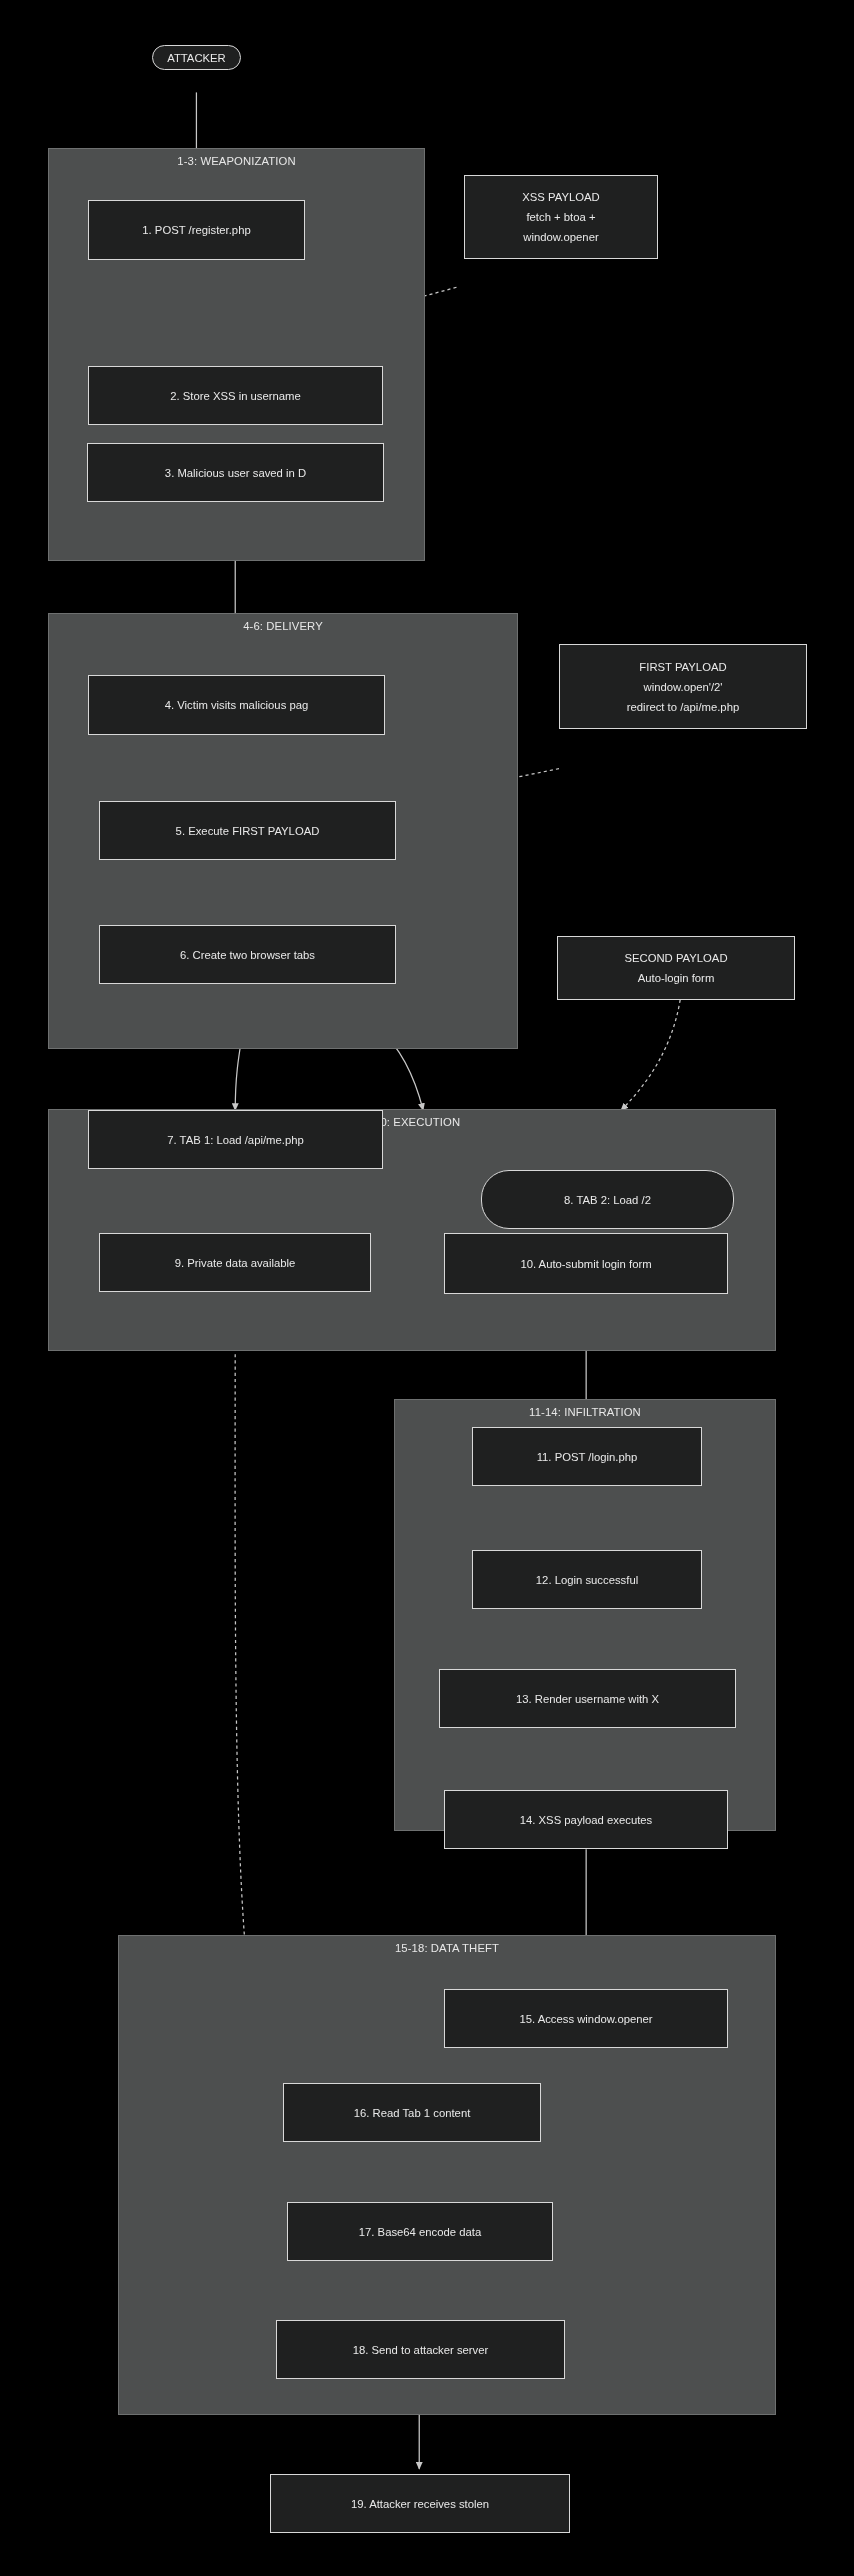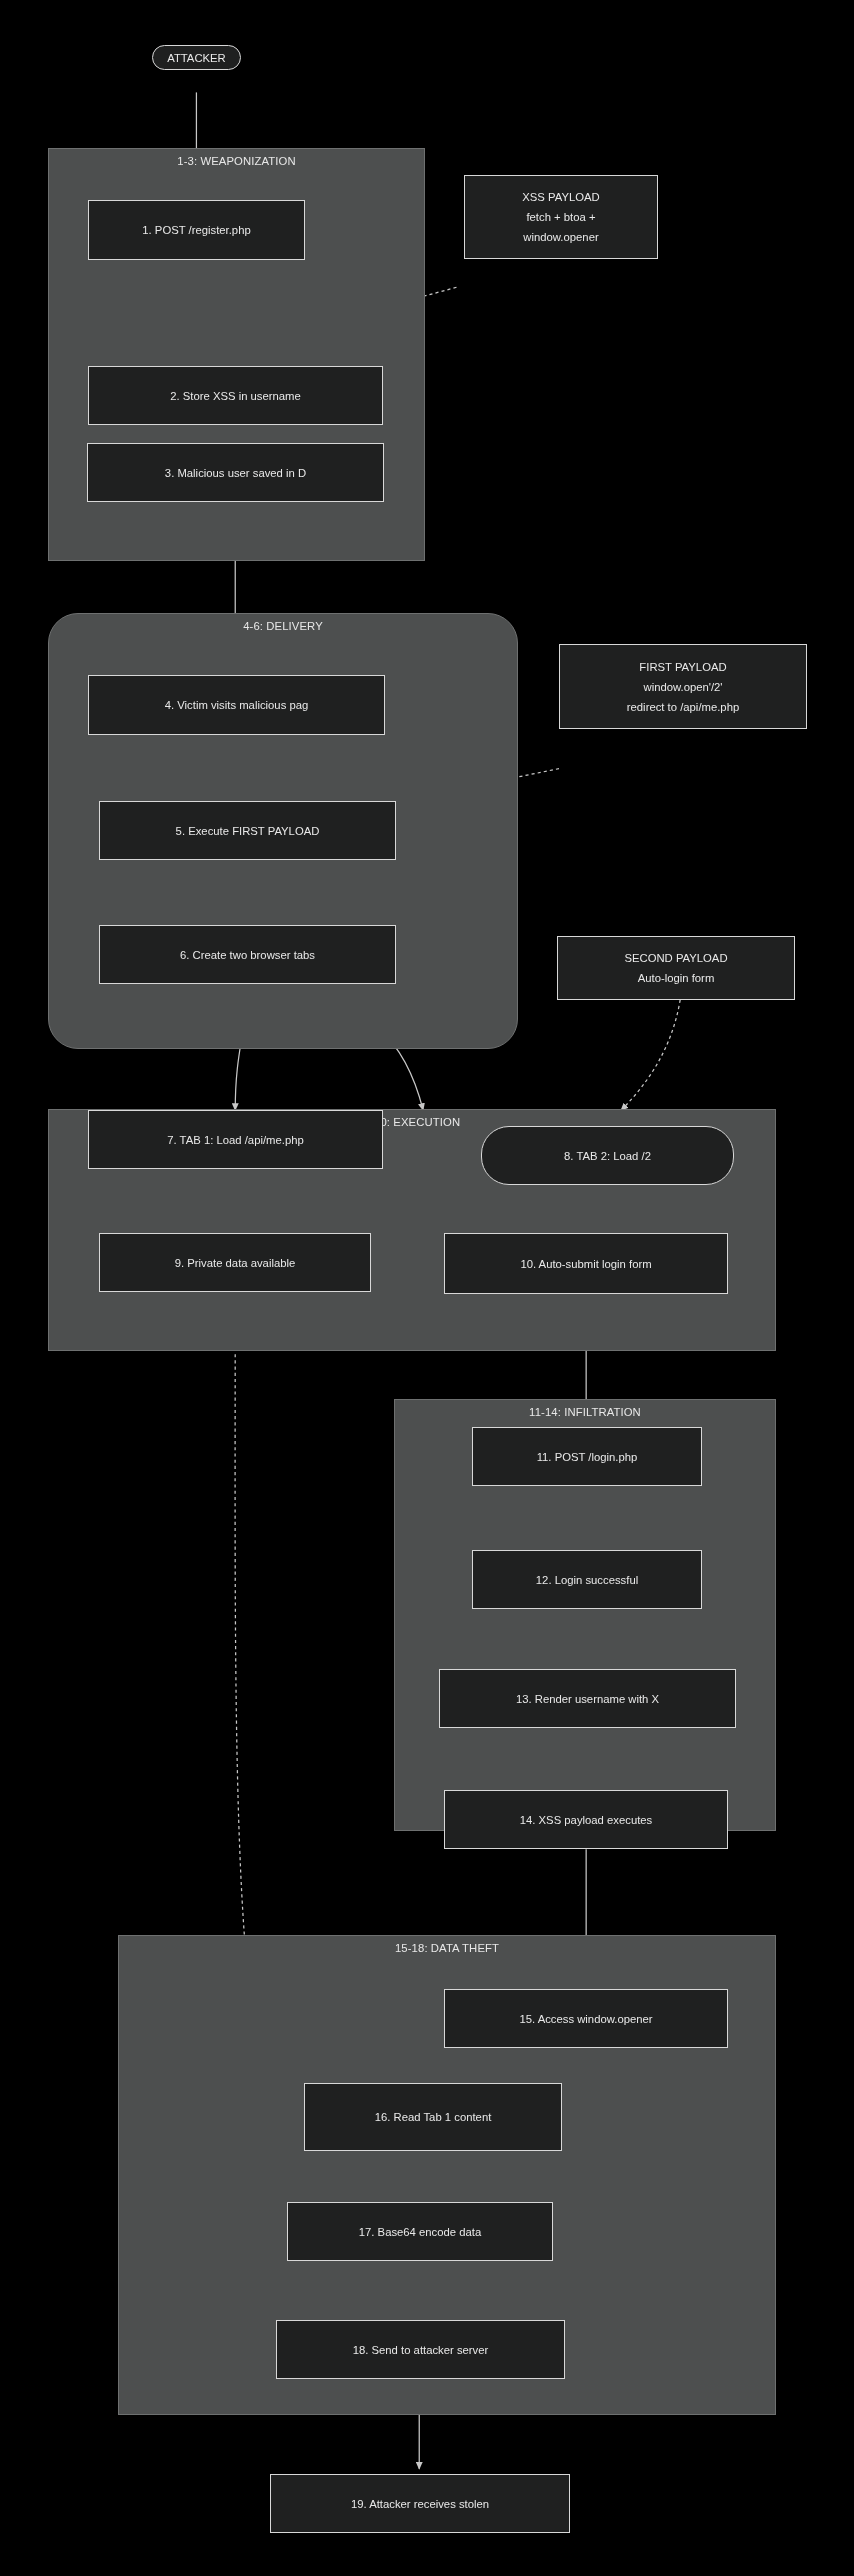--- a/index.html
+++ b/index.html
@@ -155,21 +155,21 @@
       <path d="M540,2944 L540,3022" marker-end="url(#ah)"></path>
 
       <path d="M540,3098 L540,3180" marker-end="url(#ah)"></path>
     </g>
   </svg>
 
   <div class="cluster" style="left:48px; top:148px; width:377px; height:413px;">
     <div class="cluster-label">1-3: WEAPONIZATION</div>
   </div>
 
-  <div class="cluster" style="left:48px; top:613px; width:470px; height:436px;border-radius:30px;">
+  <div class="cluster" style="left:48px; top:613px; width:470px; height:436px;">
     <div class="cluster-label">4-6: DELIVERY</div>
   </div>
 
   <div class="cluster" style="left:48px; top:1109px; width:728px; height:242px;">
     <div class="cluster-label">7-10: EXECUTION</div>
   </div>
 
   <div class="cluster" style="left:394px; top:1399px; width:382px; height:432px;">
     <div class="cluster-label">11-14: INFILTRATION</div>
   </div>
@@ -203,21 +203,21 @@
   </div>
 
   <div class="node" style="left:99px; top:925px; width:297px; height:59px;">
     <span class="node-label">6. Create two browser tabs</span>
   </div>
 
   <div class="node" style="left:88px; top:1110px; width:295px; height:59px;">
     <span class="node-label">7. TAB 1: Load /api/me.php</span>
   </div>
 
-  <div class="node" style="left:481px; top:1126px; width:253px; height:59px;border-radius:28px;">
+  <div class="node" style="left:481px; top:1170px; width:253px; height:59px;border-radius:28px;">
     <span class="node-label">8. TAB 2: Load /2</span>
   </div>
 
   <div class="node" style="left:99px; top:1233px; width:272px; height:59px;">
     <span class="node-label">9. Private data available</span>
   </div>
 
   <div class="node" style="left:444px; top:1233px; width:284px; height:61px;">
     <span class="node-label">10. Auto-submit login form</span>
   </div>
@@ -235,21 +235,21 @@
   </div>
 
   <div class="node" style="left:444px; top:1790px; width:284px; height:59px;">
     <span class="node-label">14. XSS payload executes</span>
   </div>
 
   <div class="node" style="left:444px; top:1989px; width:284px; height:59px;">
     <span class="node-label">15. Access window.opener</span>
   </div>
 
-  <div class="node" style="left:304px; top:2083px; width:258px; height:68px;">
+  <div class="node" style="left:283px; top:2083px; width:258px; height:59px;">
     <span class="node-label">16. Read Tab 1 content</span>
   </div>
 
   <div class="node" style="left:287px; top:2202px; width:266px; height:59px;">
     <span class="node-label">17. Base64 encode data</span>
   </div>
 
   <div class="node" style="left:276px; top:2320px; width:289px; height:59px;">
     <span class="node-label">18. Send to attacker server</span>
   </div>

